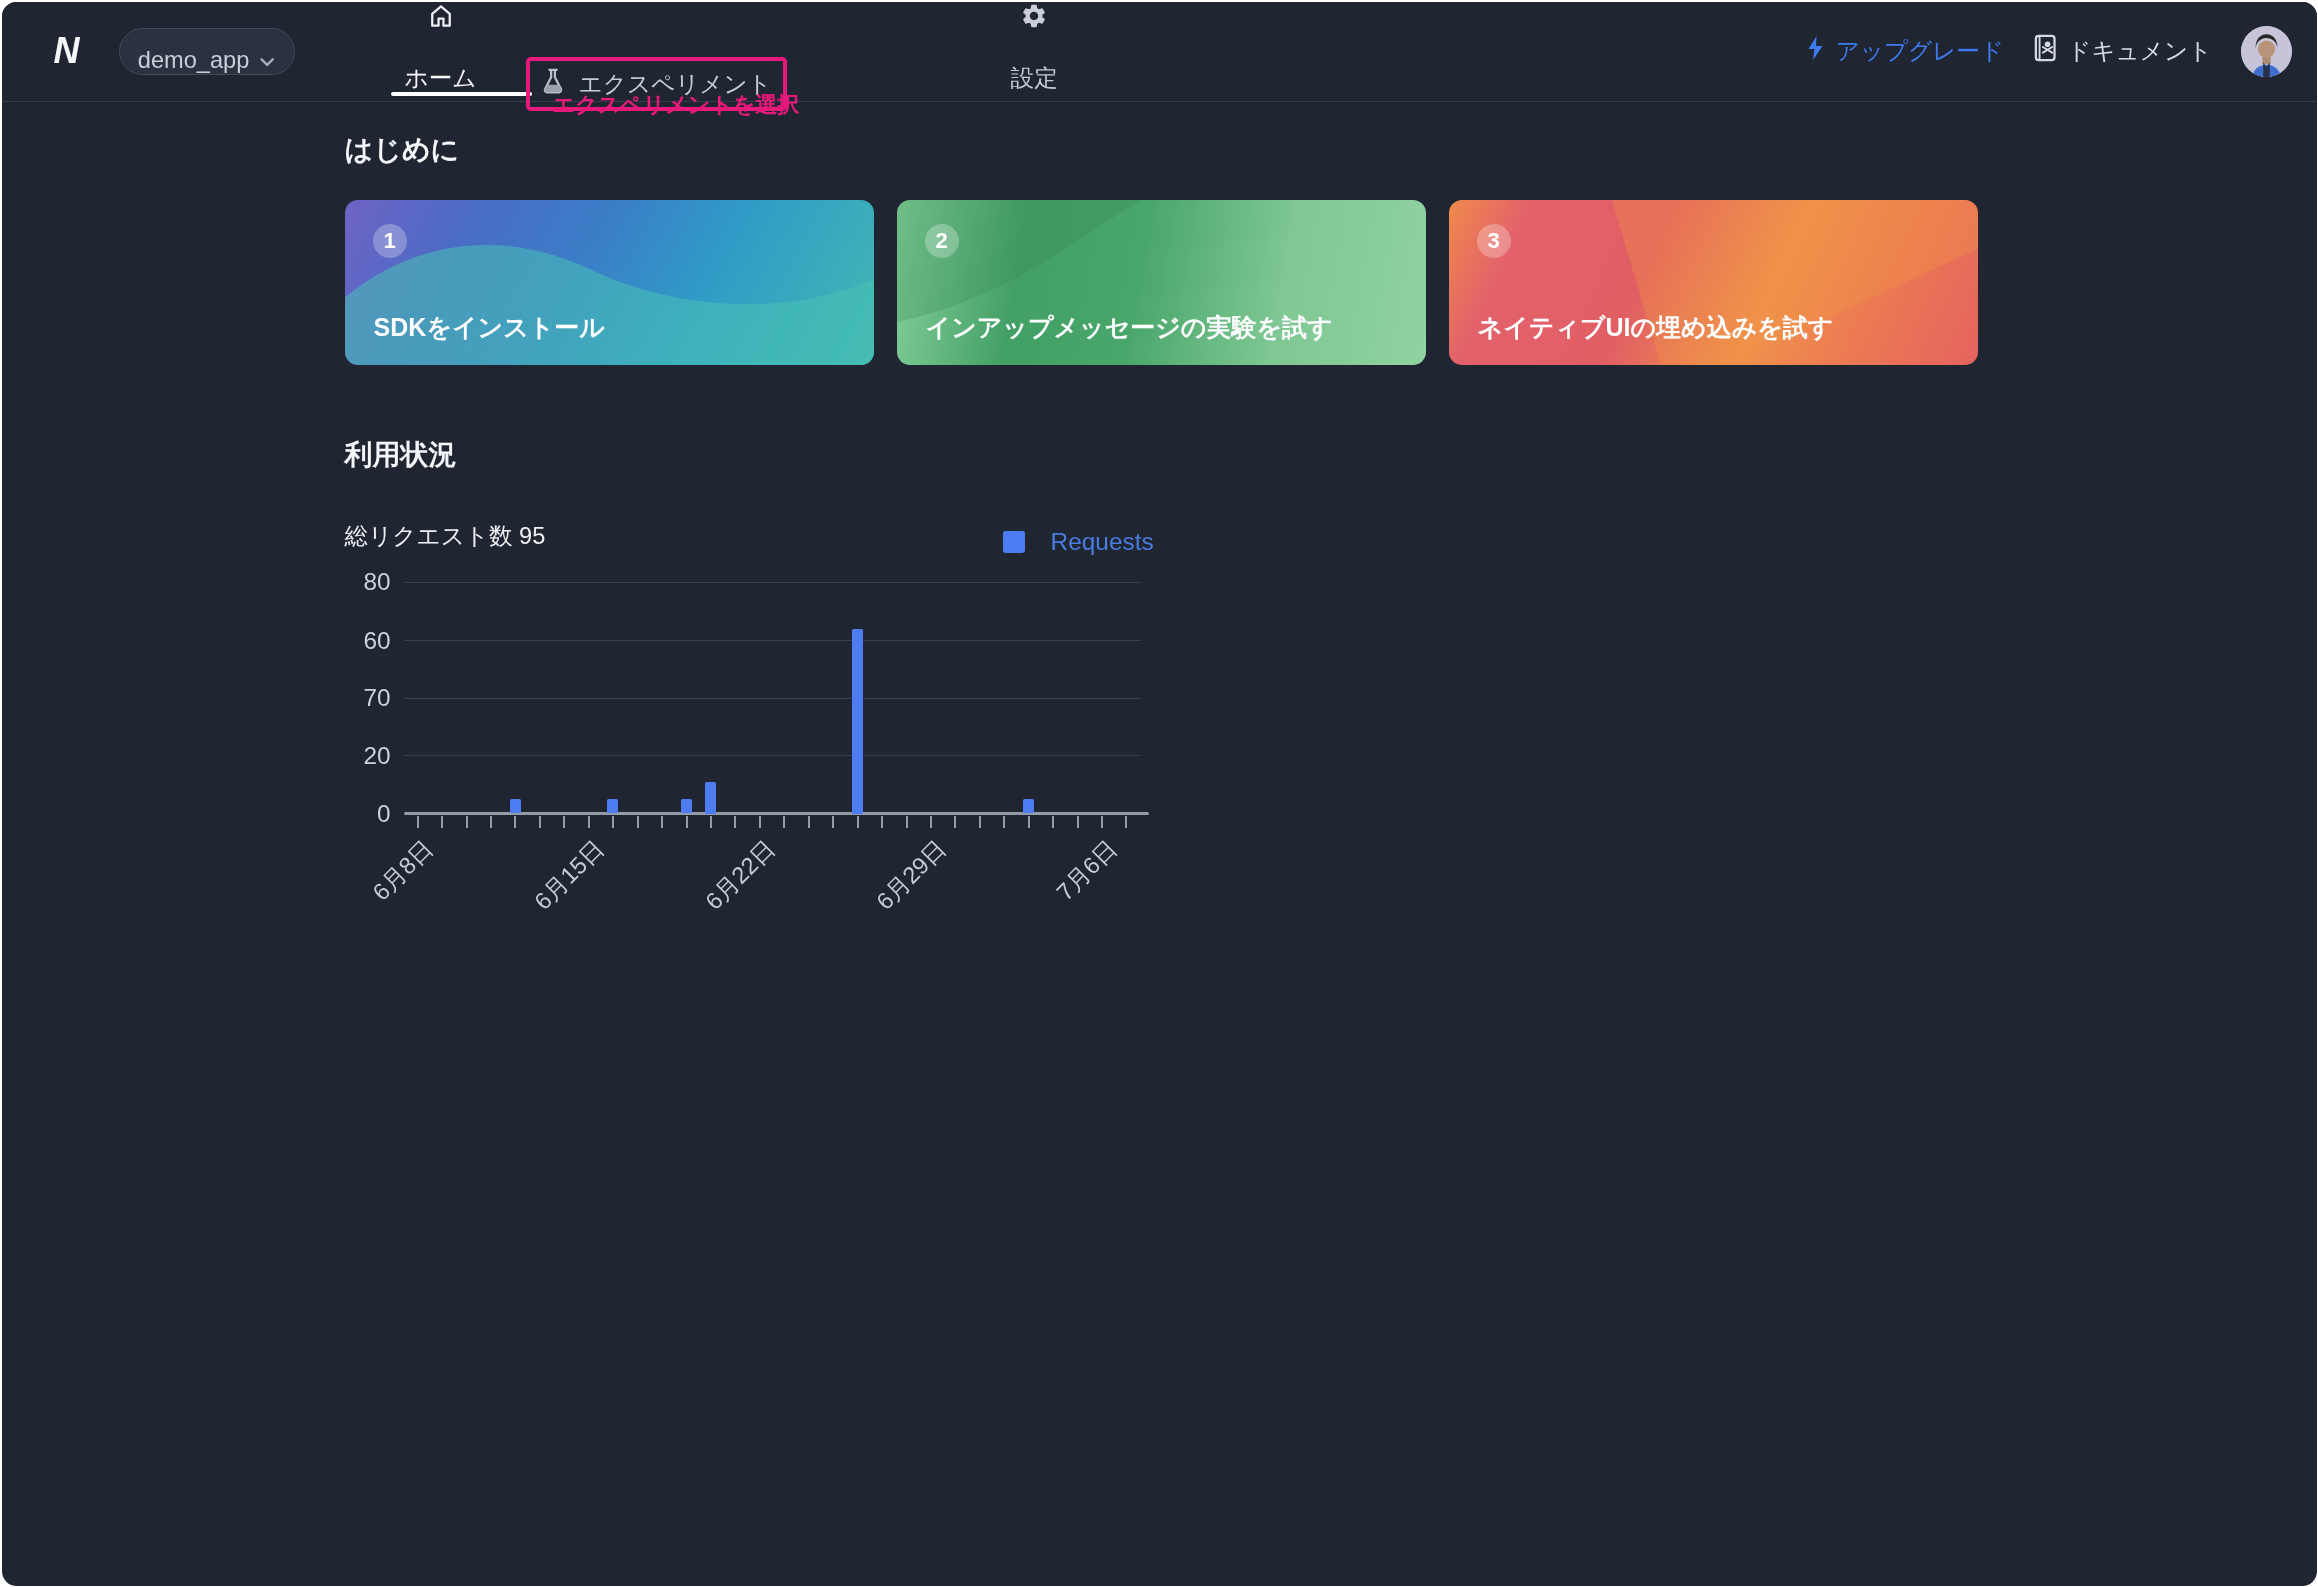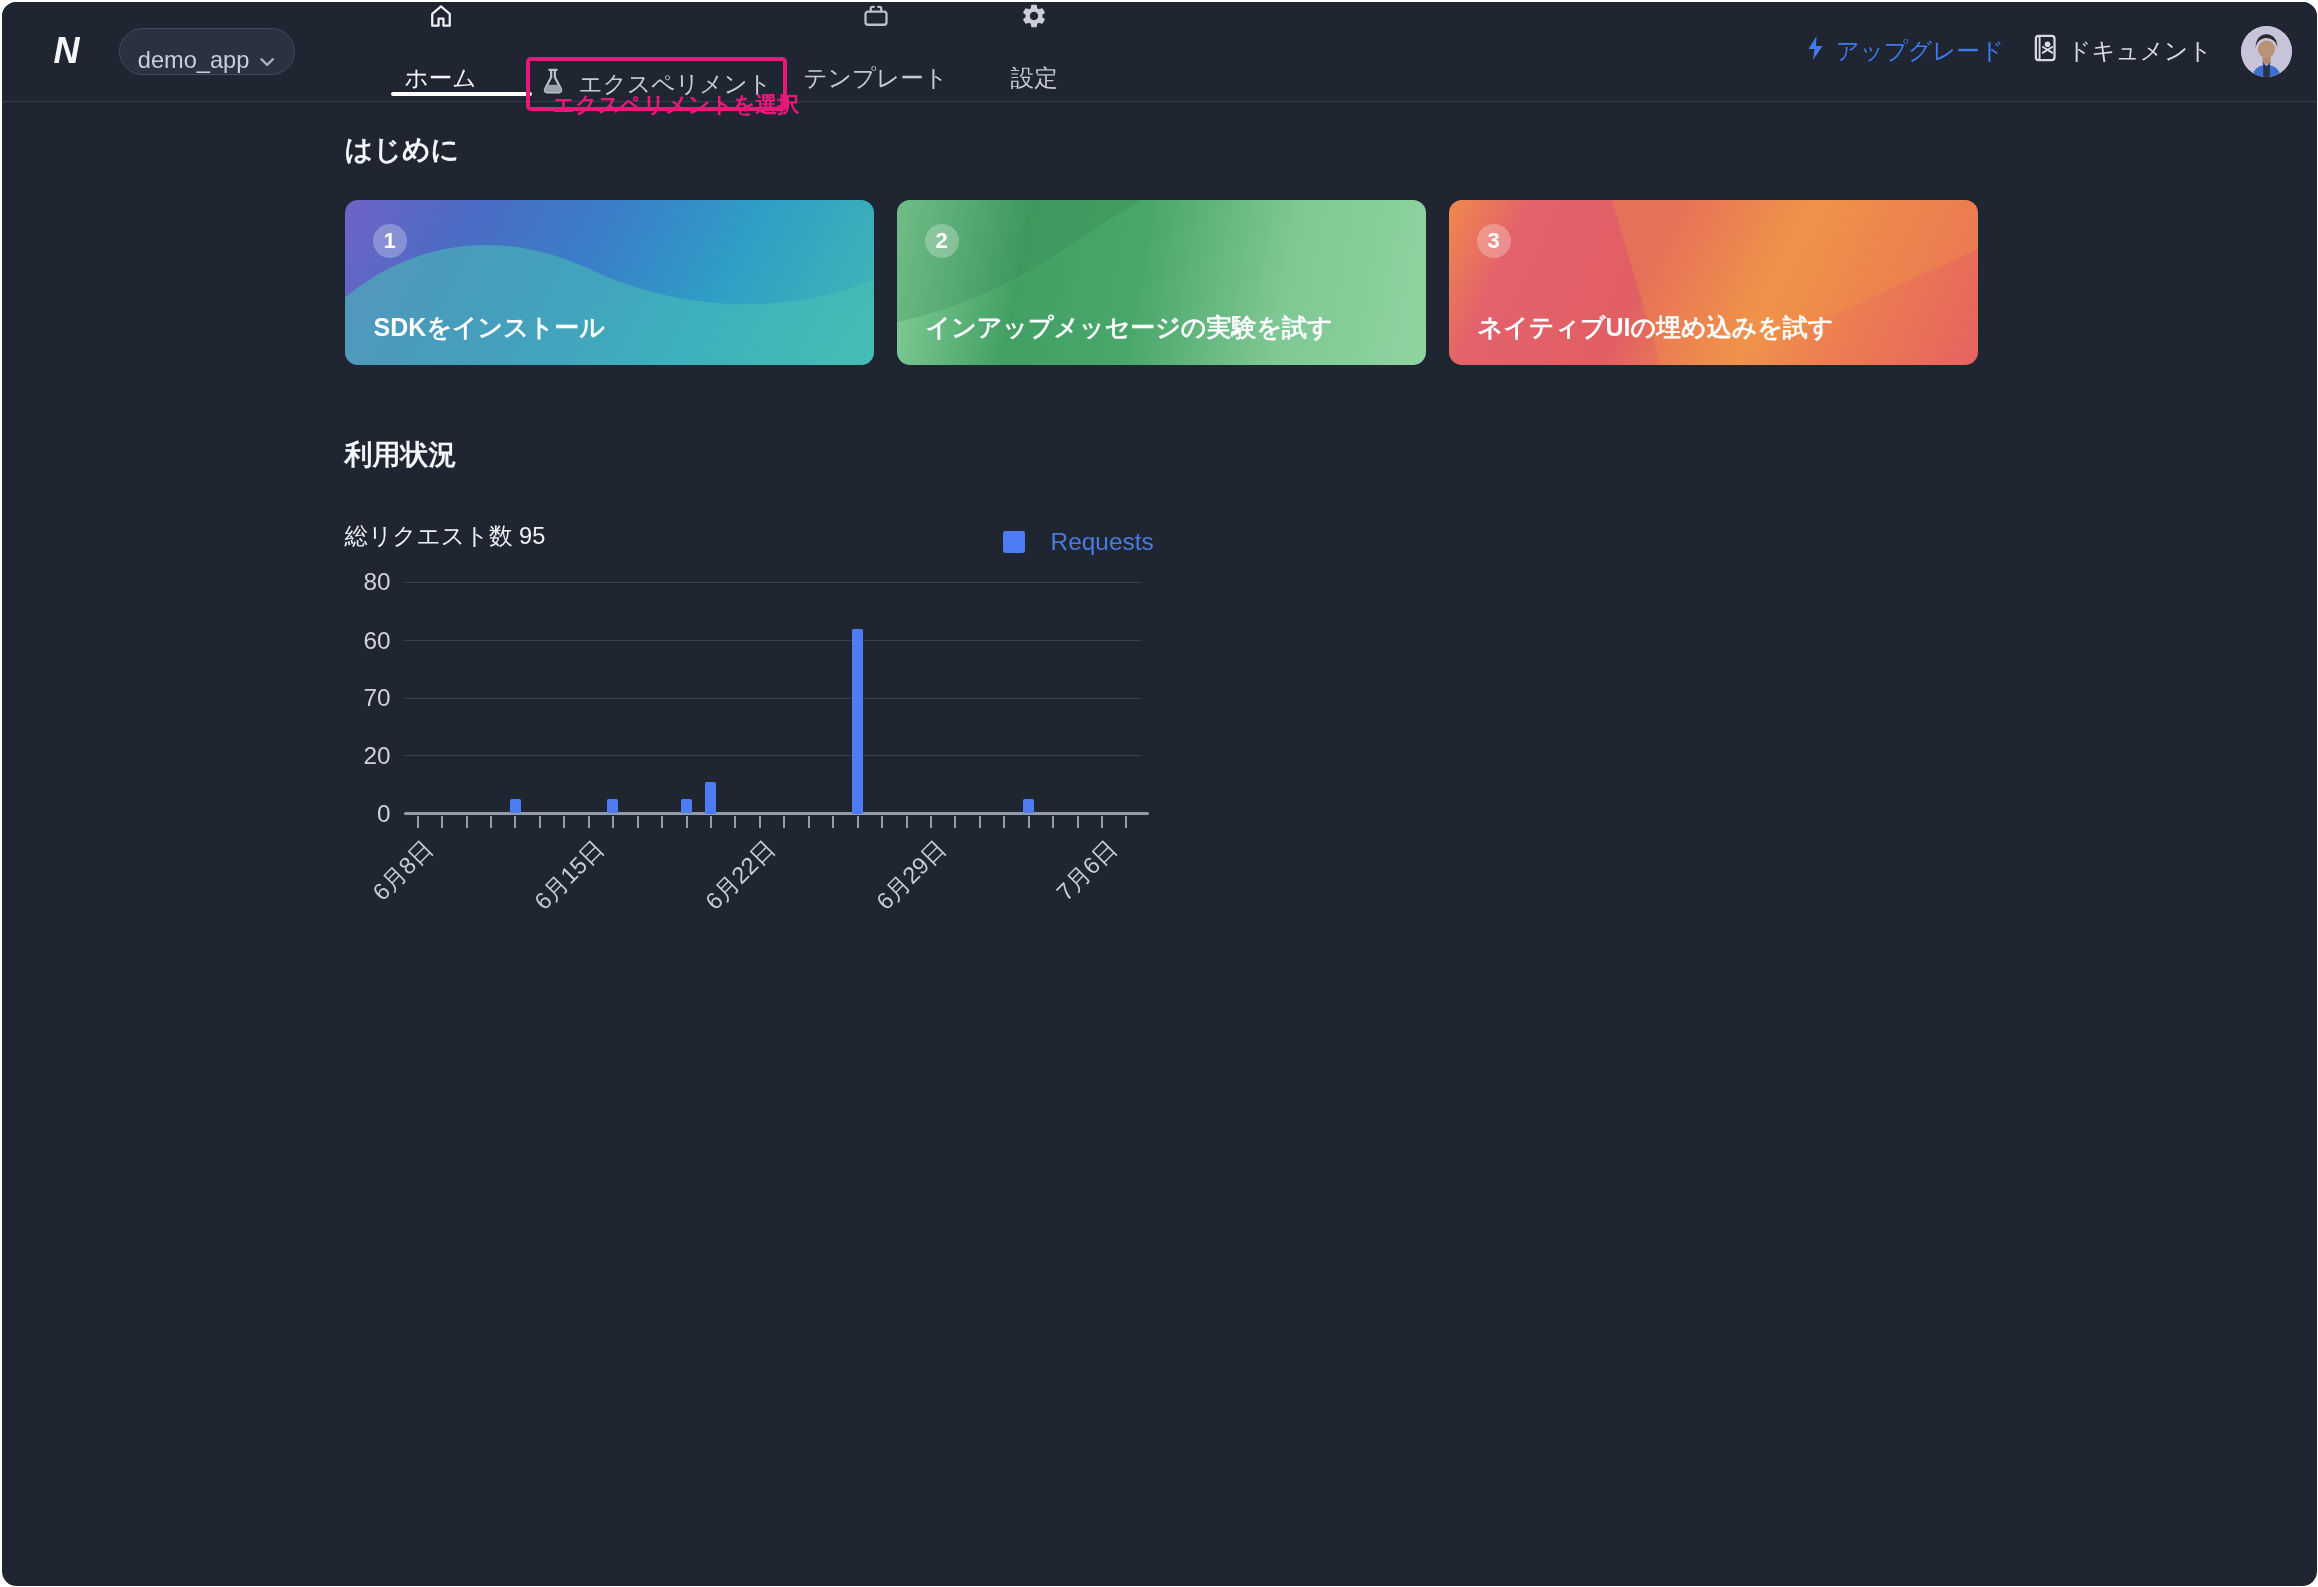--- a/index.html
+++ b/index.html
@@ -82,29 +82,20 @@
     <div class="nav-exp-box">
       <span>
         <svg width="26" height="28" viewBox="0 0 28 30">
             <path d="M10 3 h8 M12 3 v8 L5.5 23.5 a2.5 2.5 0 0 0 2.2 3.7 h12.6 a2.5 2.5 0 0 0 2.2 -3.7 L16 11 V3" fill="none" stroke="#b9c0cc" stroke-width="2.4" stroke-linecap="round" stroke-linejoin="round"></path>
             <path d="M8.2 19 h11.6 l3 5.2 a1.5 1.5 0 0 1 -1.3 2.3 H6.5 a1.5 1.5 0 0 1 -1.3 -2.3 Z" fill="#9aa2af"></path>
           </svg>
       </span>
       <span>エクスペリメント</span>
     </div>
 
-    <div class="nav-item nav-templates">
-      <span>
-        <svg width="28" height="28" viewBox="0 0 32 32">
-            <rect x="4" y="11" width="24" height="15" rx="3" fill="none" stroke="#b9c0cc" stroke-width="2.6"></rect>
-            <path d="M10 11 v-3.5 a2 2 0 0 1 2-2 h1.5 M22 11 v-3.5 a2 2 0 0 0 -2-2 h-1.5" fill="none" stroke="#b9c0cc" stroke-width="2.6" stroke-linecap="round"></path>
-          </svg>
-      </span>
-      <span>テンプレート</span>
-    </div>
 
     <div class="nav-item nav-settings">
       <span>
         <svg width="28" height="28" viewBox="0 0 24 24">
             <path fill="#c9ced8" d="M19.14 12.94c.04-.3.06-.61.06-.94s-.02-.64-.07-.94l2.03-1.58c.18-.14.23-.41.12-.61l-1.92-3.32c-.12-.22-.37-.29-.59-.22l-2.39.96c-.5-.38-1.03-.7-1.62-.94l-.36-2.54c-.04-.24-.24-.41-.48-.41h-3.84c-.24 0-.43.17-.47.41l-.36 2.54c-.59.24-1.13.57-1.62.94l-2.39-.96c-.22-.08-.47 0-.59.22L2.74 8.87c-.12.21-.08.47.12.61l2.03 1.58c-.05.3-.09.63-.09.94s.02.64.07.94l-2.03 1.58c-.18.14-.23.41-.12.61l1.92 3.32c.12.22.37.29.59.22l2.39-.96c.5.38 1.03.7 1.62.94l.36 2.54c.05.24.24.41.48.41h3.84c.24 0 .44-.17.47-.41l.36-2.54c.59-.24 1.13-.56 1.62-.94l2.39.96c.22.08.47 0 .59-.22l1.92-3.32c.12-.22.07-.47-.12-.61l-2.01-1.58zM12 15.6c-1.98 0-3.6-1.62-3.6-3.6s1.62-3.6 3.6-3.6 3.6 1.62 3.6 3.6-1.62 3.6-3.6 3.6z"></path>
           </svg>
       </span>
       <span>設定</span>
     </div>
 

